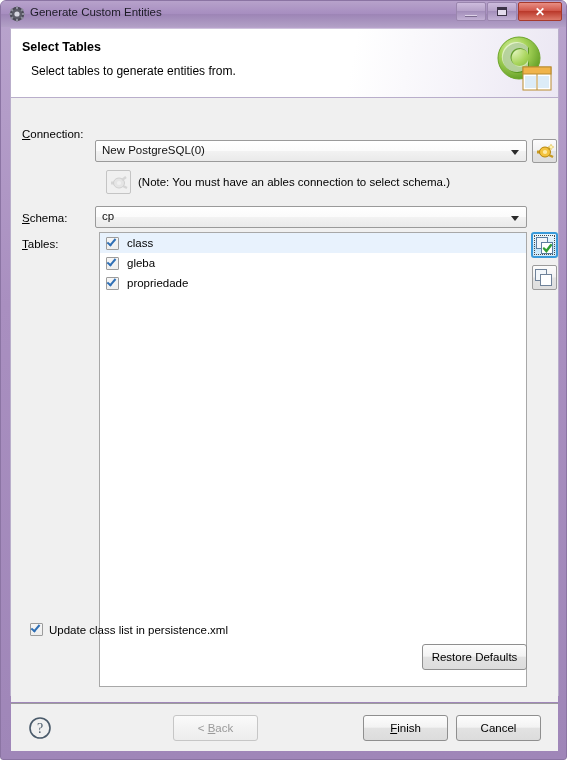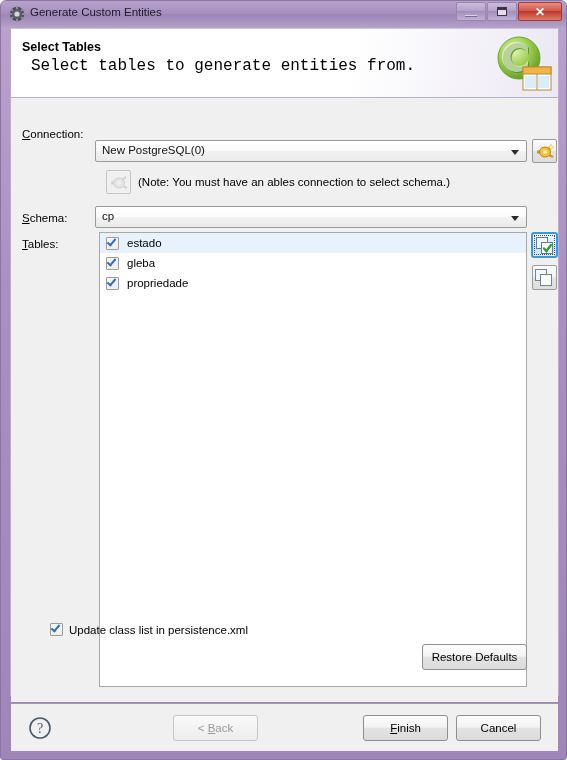--- a/index.html
+++ b/index.html
@@ -75,22 +75,22 @@
   #banner {
     position: absolute; left: 0; top: 0; width: 547px; height: 69px;
     background: linear-gradient(100deg,#ffffff 0%, #ffffff 62%, #f5f3f9 82%, #ebe7f3 100%);
     border-bottom: 1px solid #b9aecb;
   }
   #banner-title {
     position: absolute; left: 11px; top: 11px;
     font-size: 12.5px; font-weight: bold; color: #000;
   }
   #banner-sub {
-    position: absolute; left: 20px; top: 28px;
-    font-size: 16px; color: #000; font-family: Liberation Mono, monospace;
+    position: absolute; left: 20px; top: 35px;
+    font-size: 12px; color: #000;
   }
   #banner-icon { position: absolute; right: 4px; top: 3px; width: 62px; height: 62px; }
 
   
   #content {
     position: absolute; left: 0; top: 70px; width: 547px; height: 603px;
     background: #f0f0f0;
   }
 
   .field-label {
@@ -157,21 +157,21 @@
   }
   .cbx .tick {
     position: absolute; left: 2px; top: -1px;
     width: 5px; height: 9px;
     border-right: 2px solid #2f6fb5; border-bottom: 2px solid #2f6fb5;
     transform: rotate(40deg);
   }
 
   
   #update-row {
-    position: absolute; display: flex; align-items: center; margin-left: 20px;
+    position: absolute; display: flex; align-items: center;
   }
   #update-row .cb-label { margin-left: 6px; font-size: 11.5px; }
 
   
   .pbtn {
     position: absolute; height: 26px;
     background: linear-gradient(180deg,#fdfdfd 0%, #f3f3f3 46%, #e2e2e2 52%, #dcdcdc 100%);
     border: 1px solid #8f8f8f;
     border-radius: 3px;
     font-size: 11.5px; color: #000;
@@ -294,21 +294,21 @@
       </div>
 
       <span class="field-label" style="left:11px; top:139px;"><span class="mn">T</span>ables:</span>
 
       <div id="tablelist" style="left:88px; top:133px; width:428px; height:455px;">
 
         <div class="listrow selected">
           <span class="cbx">
               <span class="tick"></span>
             </span>
-          <span class="rowlabel">estado</span>
+          <span class="rowlabel">class</span>
         </div>
         <div class="listrow">
           <span class="cbx">
               <span class="tick"></span>
             </span>
           <span class="rowlabel">gleba</span>
         </div>
         <div class="listrow">
           <span class="cbx">
               <span class="tick"></span>

